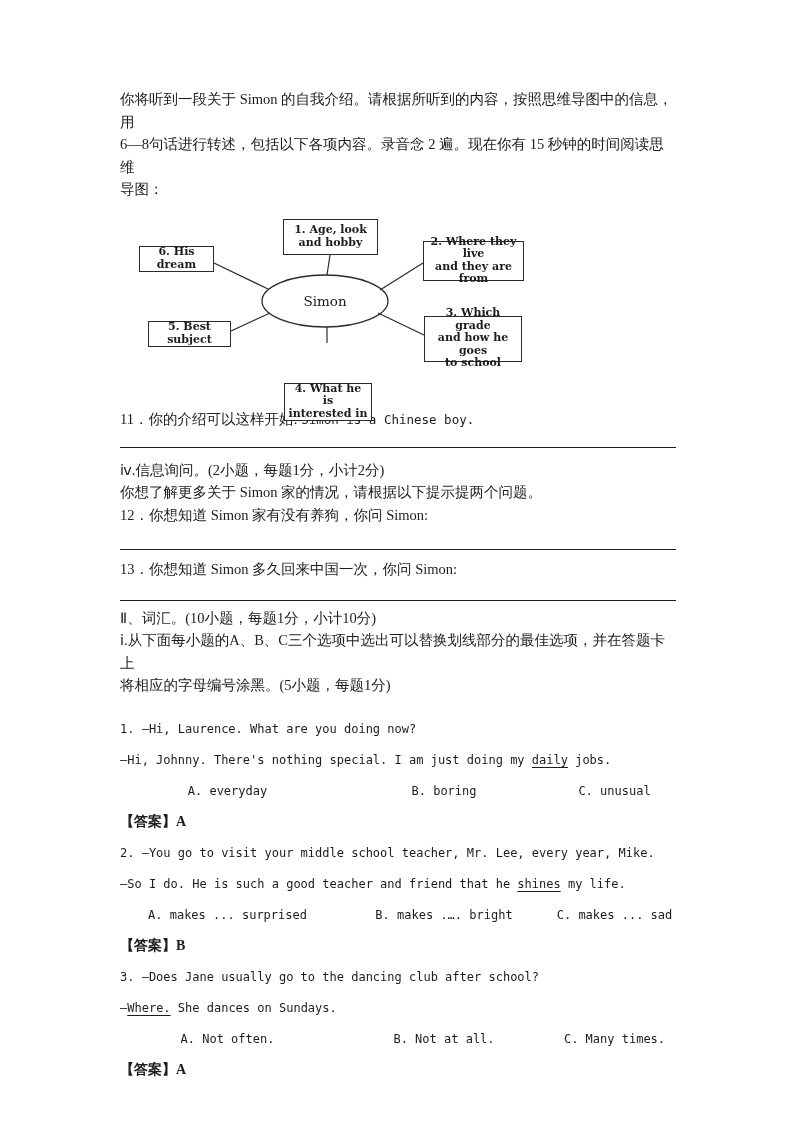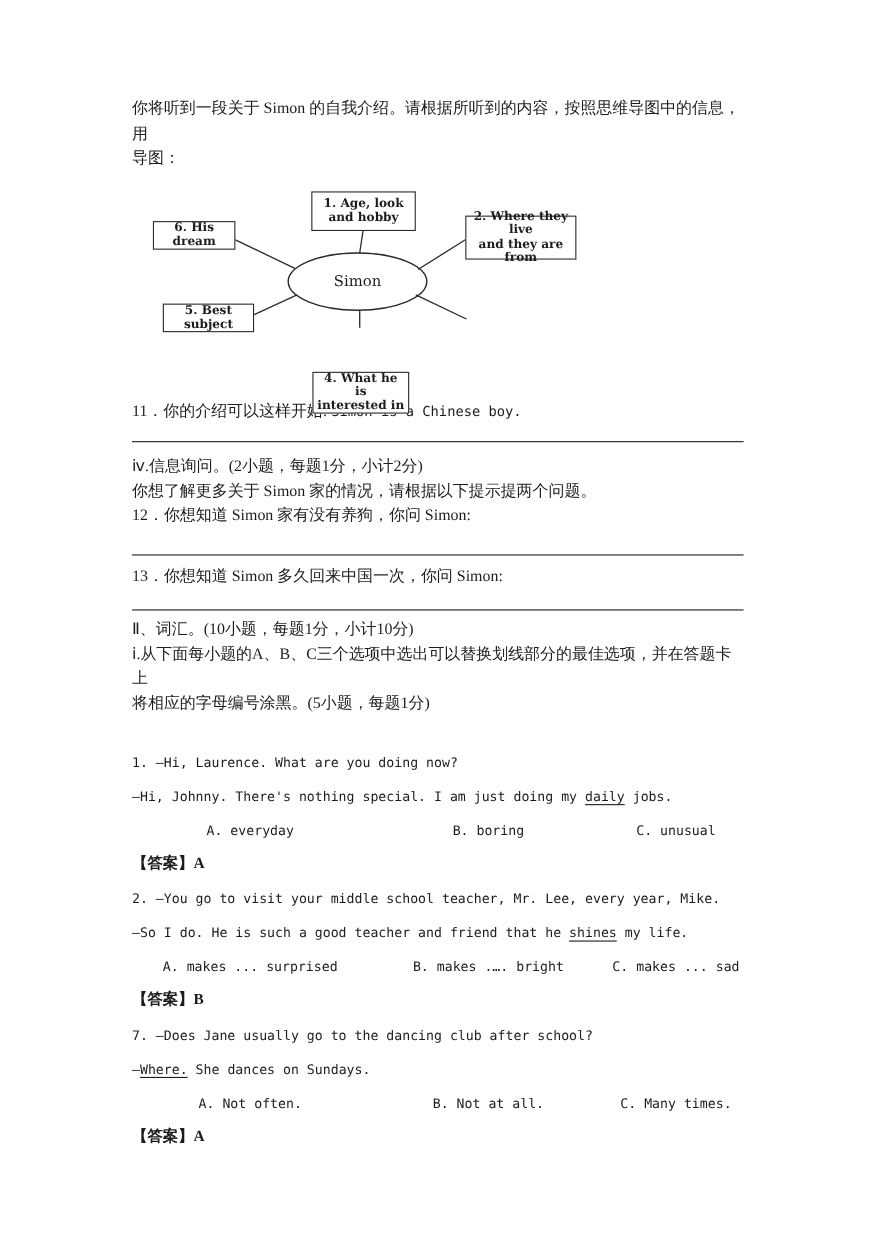--- a/index.html
+++ b/index.html
@@ -50,55 +50,59 @@
 
   .blank-line { width:556px; border-bottom:1.3px solid #1c1c1c; height:0; }
   .bl1 { margin-top:16px; }
   .bl2 { margin-top:23px; }
   .bl3 { margin-top:19px; }
 
   .siv-h  { margin-top:11px; }
   .q13-p  { margin-top:8px; }
   .sii-h  { margin-top:6px; }
 
-  .qblock-first { margin-top:32px; }
+  .qblock-first { margin-top:22px; }
   .q-line { line-height:20px; margin-bottom:11px; }
   .opts {
     display:grid; grid-template-columns:215px 218px 1fr;
     line-height:20px; margin-bottom:11px;text-align:center;
   }
   .answer { font-weight:bold; font-size:14px; line-height:20px; margin-bottom:11px;
             font-family:"Liberation Serif", serif; }
   .u { text-decoration:underline; text-underline-offset:3px; }
 </style>
 </head>
 <body>
 
 <div class="page">
 
   <div class="intro cn">
     <p>你将听到一段关于 Simon 的自我介绍。请根据所听到的内容，按照思维导图中的信息，用</p>
+    <p>6—8句话进行转述，包括以下各项内容。录音念 2 遍。现在你有 15 秒钟的时间阅读思维</p>
     <p>导图：</p>
   </div>
 
   <div class="diagram">
     <svg width="556" height="185" viewBox="0 0 556 185">
       <ellipse cx="205" cy="86" rx="63" ry="26" fill="none" stroke="#2a2a2a" stroke-width="1.3"></ellipse>
       <line x1="207" y1="60" x2="210" y2="40" stroke="#2a2a2a" stroke-width="1.2"></line>
       <line x1="260" y1="75" x2="303" y2="48" stroke="#2a2a2a" stroke-width="1.2"></line>
       <line x1="258" y1="98" x2="304" y2="120" stroke="#2a2a2a" stroke-width="1.2"></line>
       <line x1="207" y1="112" x2="207" y2="128" stroke="#2a2a2a" stroke-width="1.2"></line>
       <line x1="150" y1="98" x2="111" y2="116" stroke="#2a2a2a" stroke-width="1.2"></line>
       <line x1="148" y1="74" x2="94" y2="48" stroke="#2a2a2a" stroke-width="1.2"></line>
     </svg>
     <div class="center-label">Simon</div>
     <div class="node n1">1. Age, look
 and hobby</div>
     <div class="node n2">2. Where they live
 and they are from</div>
+    <div class="node n3">3. Which grade
+and how he goes
+to school</div>
     <div class="node n4">4. What he is
 interested in</div>
     <div class="node n5">5. Best subject</div>
     <div class="node n6">6. His dream</div>
   </div>
 
   <p class="q11"><span class="cn">11．你的介绍可以这样开始: </span><span class="en">Simon is a Chinese boy.</span></p>
 
   <div class="blank-line bl1"></div>
 
@@ -132,21 +136,21 @@
     <p class="en q-line"><span>—So I do. He is such a good teacher and friend that he </span><span class="u">shines</span><span> my life.</span></p>
     <div class="en opts">
       <span>A. makes ... surprised</span>
       <span>B. makes .…. bright</span>
       <span>C. makes ... sad</span>
     </div>
     <p class="answer">【答案】B</p>
   </div>
 
   <div>
-    <p class="en q-line">7. —Does Jane usually go to the dancing club after school?</p>
+    <p class="en q-line">3. —Does Jane usually go to the dancing club after school?</p>
     <p class="en q-line"><span>—</span><span class="u">Where.</span><span> She dances on Sundays.</span></p>
     <div class="en opts">
       <span>A. Not often.</span>
       <span>B. Not at all.</span>
       <span>C. Many times.</span>
     </div>
     <p class="answer">【答案】A</p>
   </div>
 
 </div>

